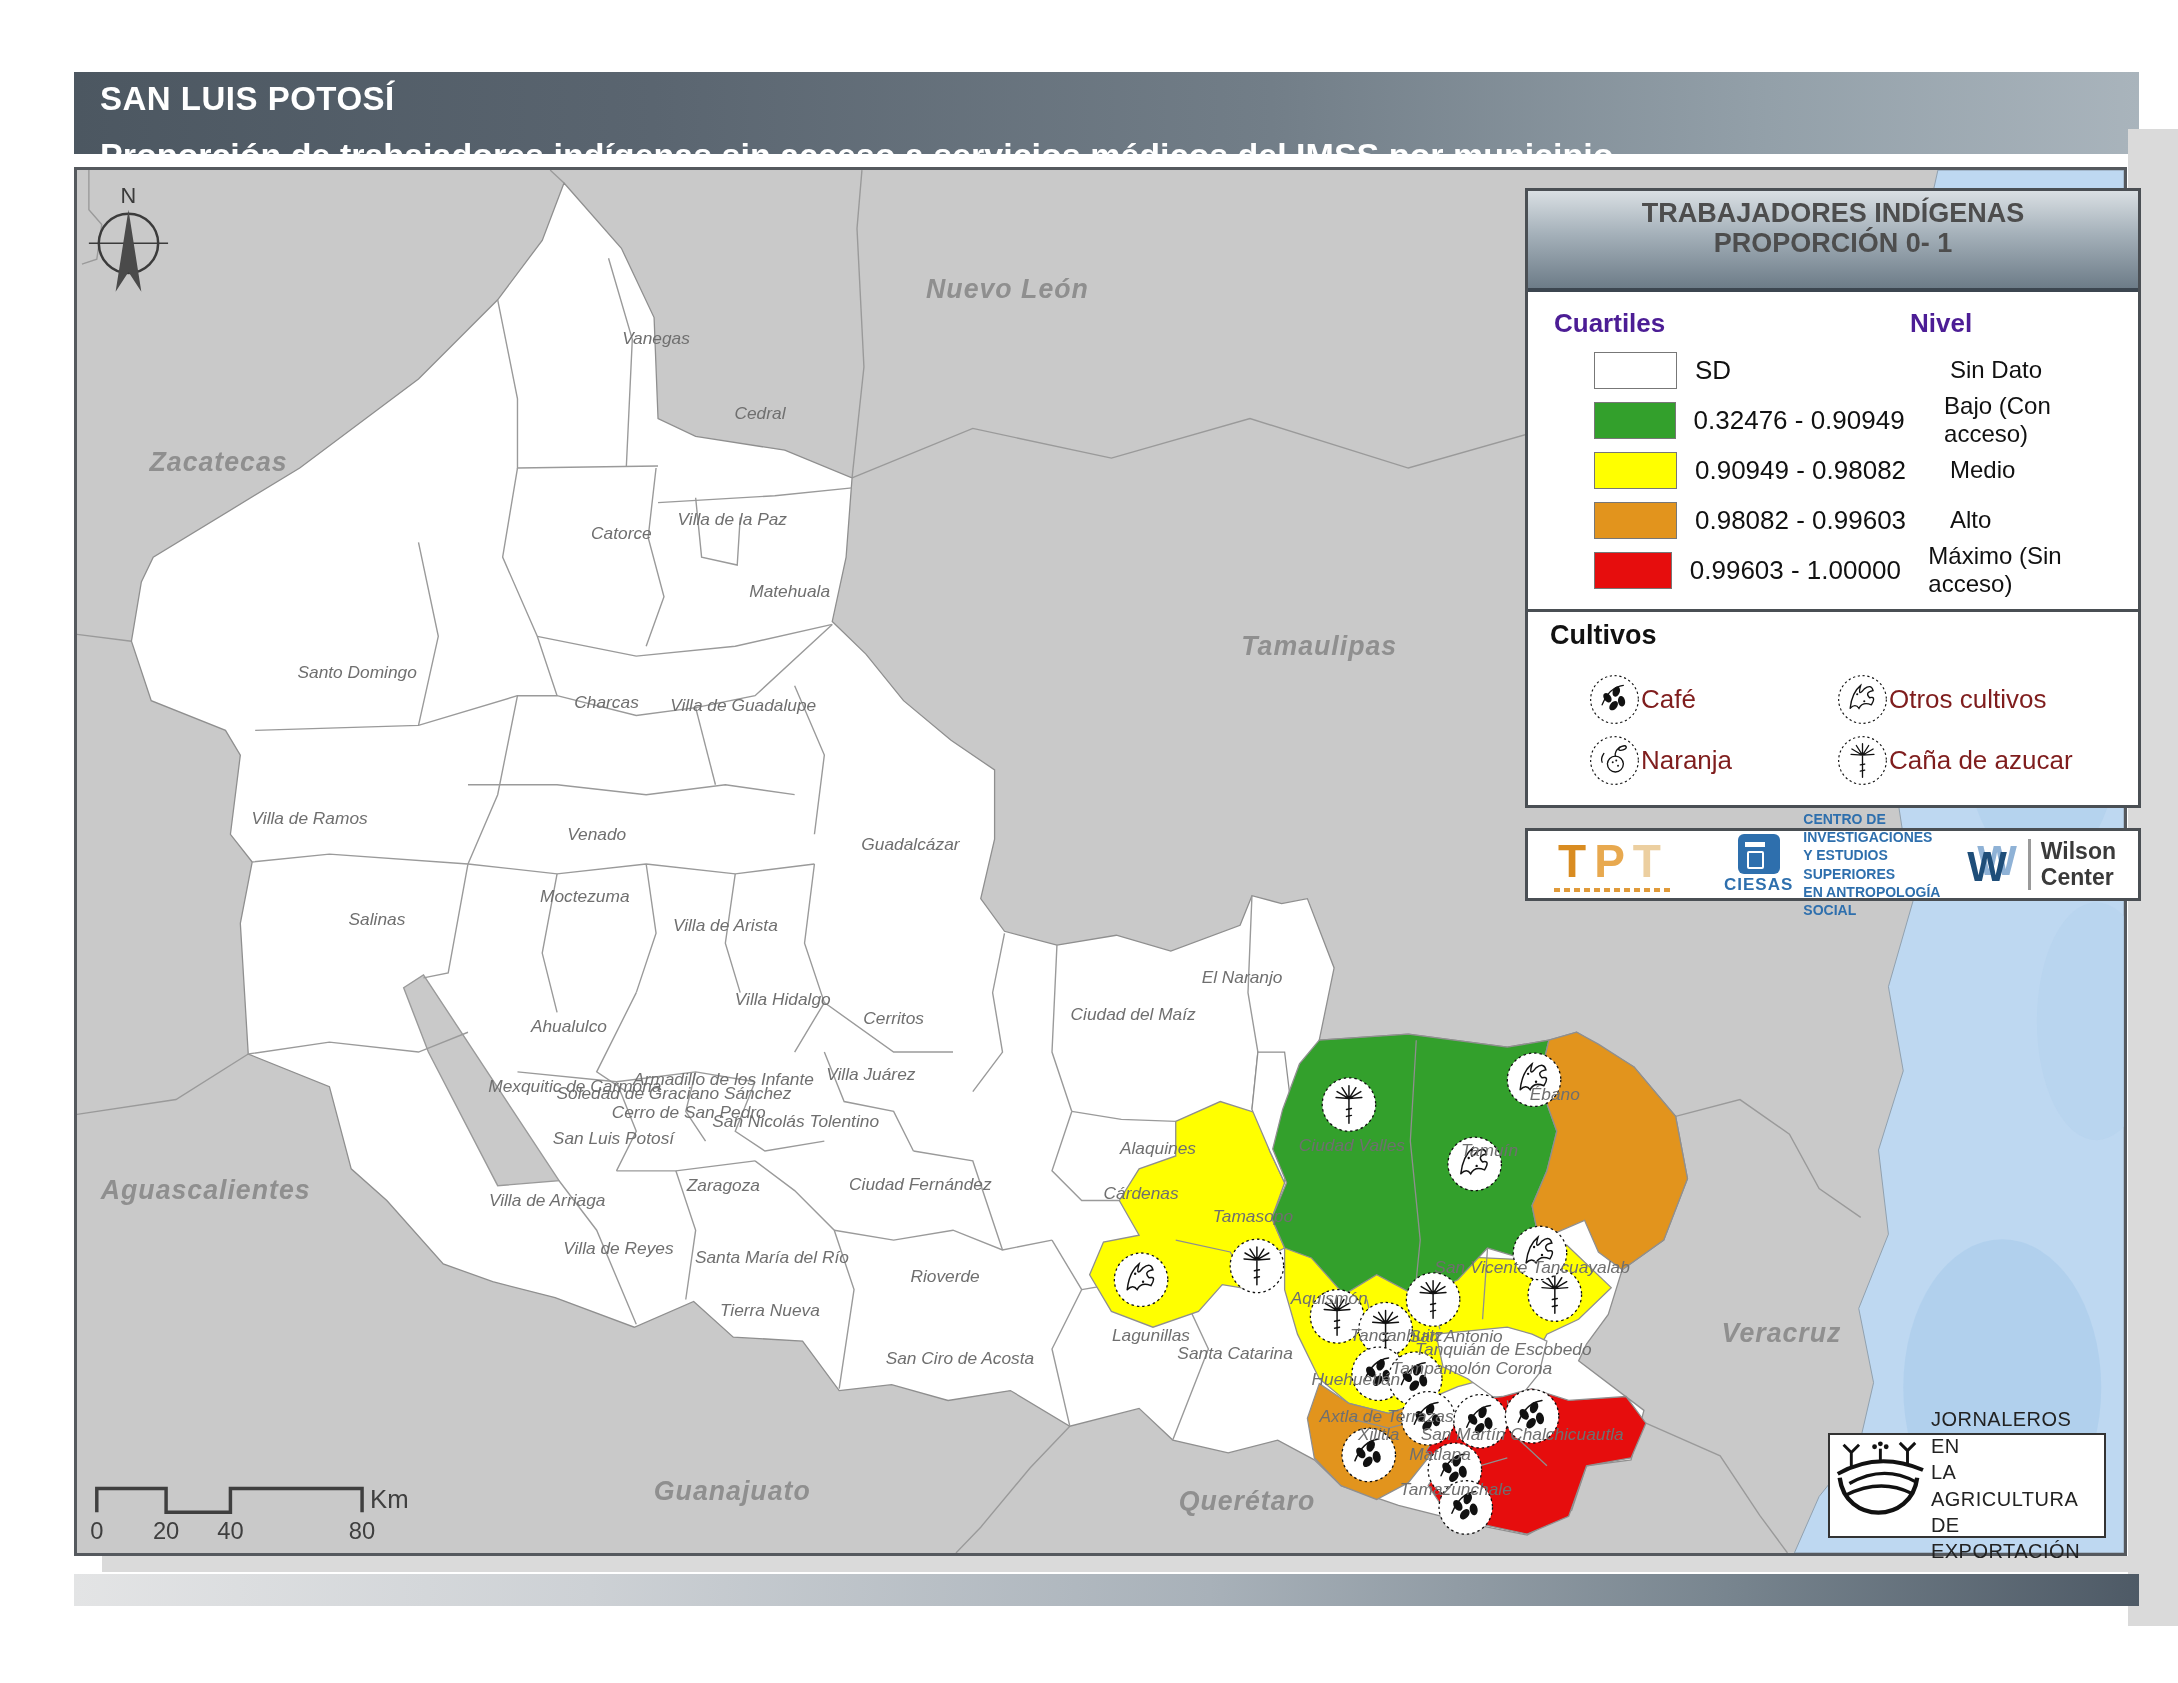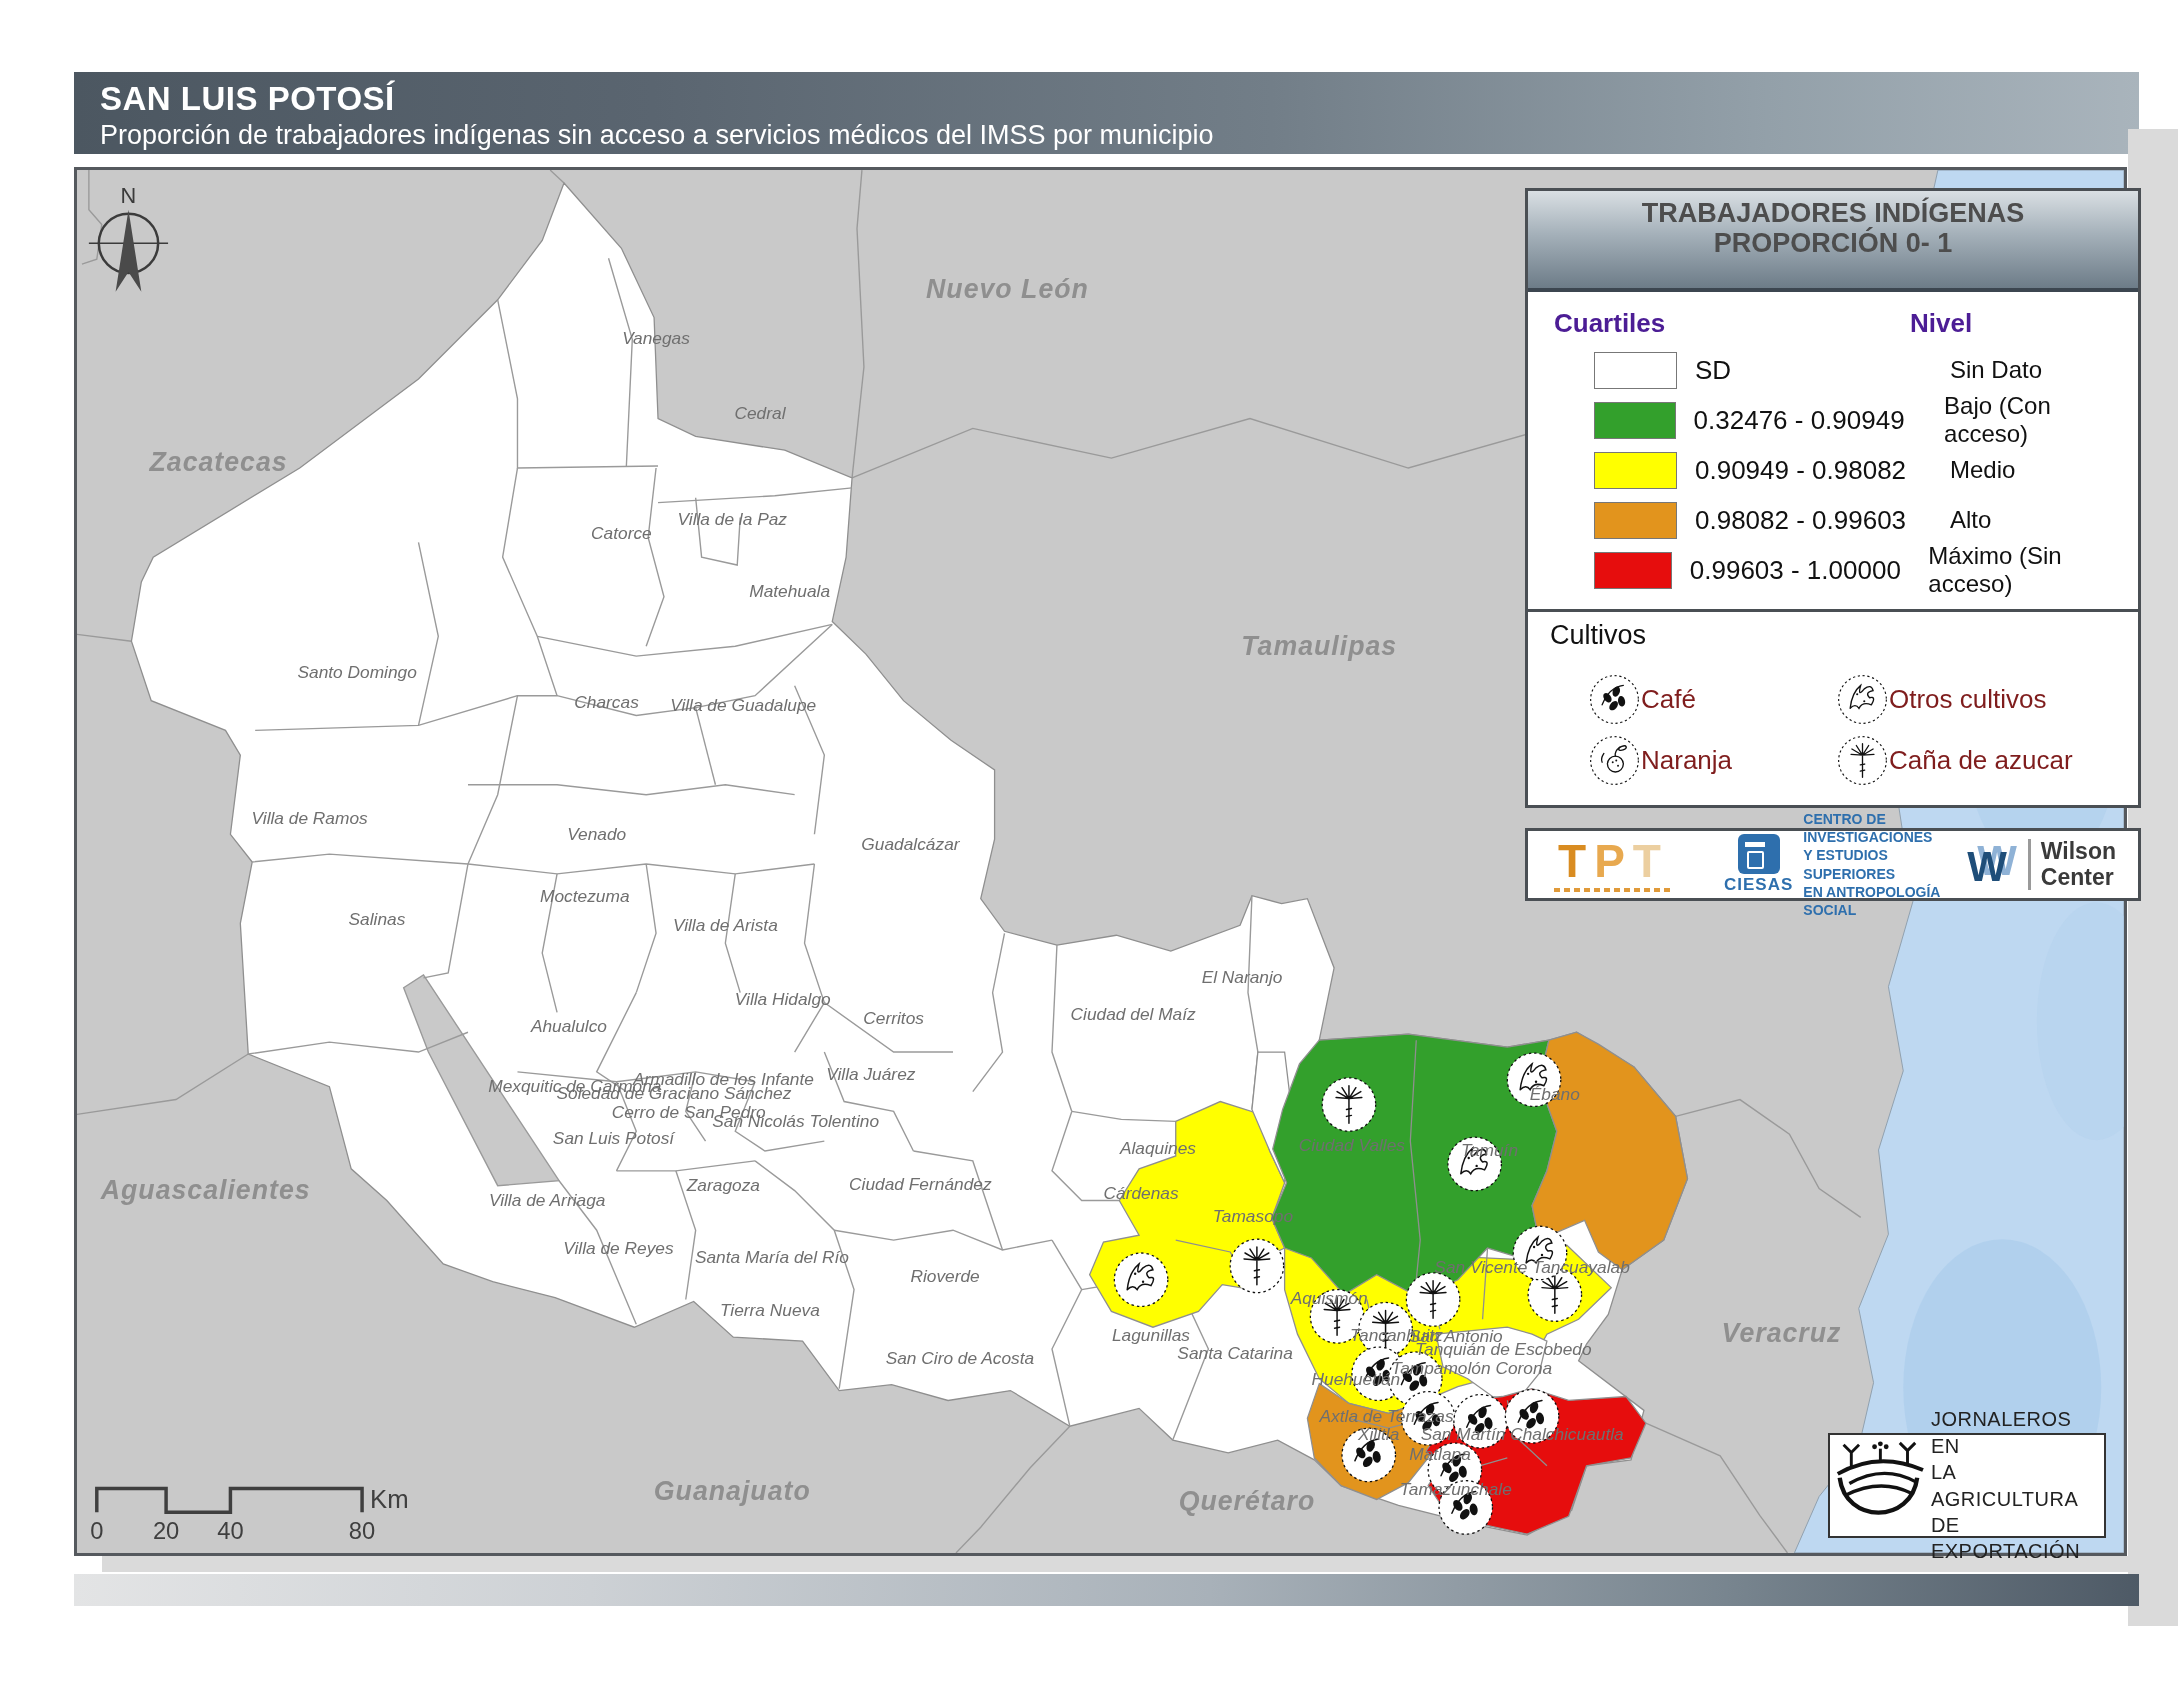--- a/index.html
+++ b/index.html
@@ -3,21 +3,21 @@
 <meta charset="utf-8">
 <style>
   html,body{margin:0;padding:0;}
   body{width:2178px;height:1683px;position:relative;overflow:hidden;background:#ffffff;
        font-family:"Liberation Sans",sans-serif;}
   
   .titlebar{position:absolute;left:74px;top:72px;width:2065px;height:82px;
     background:linear-gradient(90deg,#4c5761 0%,#5a6570 28%,#727e88 58%,#93a0a9 82%,#a9b4bc 100%);
     color:#fff;padding:8px 0 0 26px;box-sizing:border-box;}
   .titlebar .l1{font-size:33px;font-weight:bold;letter-spacing:0.5px;}
-  .titlebar .l2{font-size:27px;font-weight:normal;margin-top:2px;}
+  .titlebar .l2{font-size:34px;font-weight:bold;margin-top:18px;}
   
   .map-frame{position:absolute;left:74px;top:167px;width:2053px;height:1389px;
     box-sizing:border-box;border:3px solid #55595e;background:#c9c9c9;}
   .right-strip{position:absolute;left:2128px;top:129px;width:50px;height:1497px;background:#dadada;}
   .bottom-shadow{position:absolute;left:102px;top:1556px;width:2026px;height:16px;background:#dadada;}
   .bottom-bar{position:absolute;left:74px;top:1574px;width:2065px;height:32px;
     background:linear-gradient(90deg,#e3e4e5 0%,#cdd1d5 25%,#a8b1b9 55%,#78858f 80%,#4e5a66 100%);}
   
   .muni{font-style:italic;font-size:17.5px;fill:#6f6f6f;text-anchor:middle;}
   .state-lbl{font-style:italic;font-weight:bold;font-size:27px;fill:#8f8f8f;text-anchor:middle;letter-spacing:1px;}
@@ -40,21 +40,21 @@
     text-align:center;padding-top:7px;box-sizing:border-box;border-bottom:4px solid #3c4650;}
   .lg-head div{font-size:27px;font-weight:bold;color:#4d4d4d;line-height:1.12;}
   .lg-cuartiles{padding:12px 0 14px 0;}
   .lg-cols{display:flex;font-weight:bold;font-size:26px;color:#4c1d95;margin:4px 4px 6px 0;}
   .lg-cols .c1{margin-left:26px;width:356px;}
   .legend-row{display:flex;align-items:center;height:50px;padding-left:40px;}
   .swatch{width:83px;height:37px;border:1.5px solid #777;margin-left:26px;box-sizing:border-box;}
   .range{margin-left:18px;font-size:26px;color:#111;width:255px;}
   .level{font-size:24px;color:#111;}
   .lg-cult{margin-top:0;padding:8px 0 18px 22px;border-top:none;}
-  .cult-title{font-size:27px;font-weight:normal;color:#111;}
+  .cult-title{font-size:27px;font-weight:bold;color:#111;}
   .cult-grid{display:grid;grid-template-columns:248px auto;row-gap:8px;margin:22px 0 0 38px;}
   .cult-item{display:flex;align-items:center;}
   .cult-icon{width:53px;height:53px;flex:0 0 53px;}
   .cult-label{font-size:26px;color:#7f1d1d;}
   .lg-fuente{margin-top:2px;padding:6px 10px 10px 12px;}
   .fuente-title{font-size:25px;font-weight:bold;color:#111;}
   .fuente-line{font-size:21px;color:#111;line-height:1.28;white-space:pre;}
   .lg-logos{margin-top:20px;height:73px;display:flex;align-items:center;padding:4px 14px;}
   .tpt{display:flex;flex-direction:column;align-items:center;margin-left:12px;}
   .tpt-letters{font-size:46px;font-weight:bold;letter-spacing:8px;line-height:1;}

